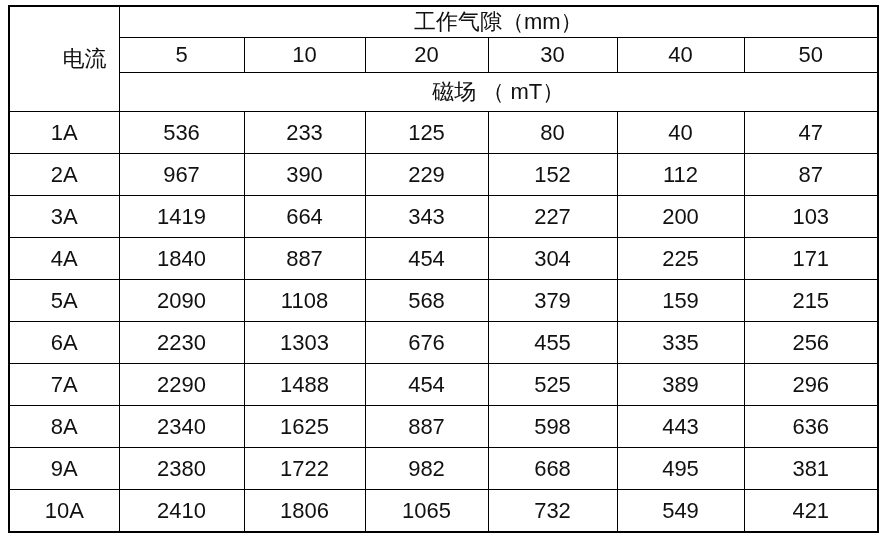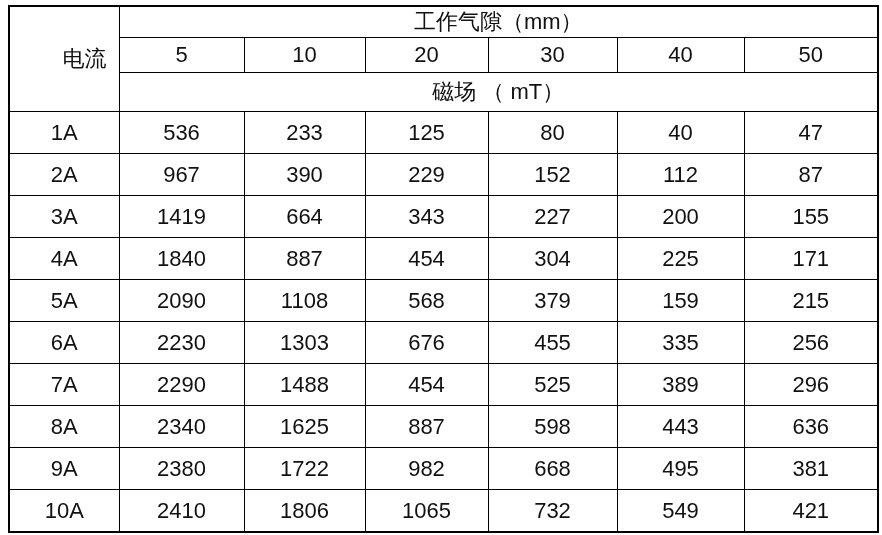--- a/index.html
+++ b/index.html
@@ -105,21 +105,21 @@
         <td>112</td>
         <td>87</td>
       </tr>
       <tr class="r-data">
         <td>3A</td>
         <td>1419</td>
         <td>664</td>
         <td>343</td>
         <td>227</td>
         <td>200</td>
-        <td>155</td>
+        <td>103</td>
       </tr>
       <tr class="r-data">
         <td>4A</td>
         <td>1840</td>
         <td>887</td>
         <td>454</td>
         <td>304</td>
         <td>225</td>
         <td>171</td>
       </tr>

